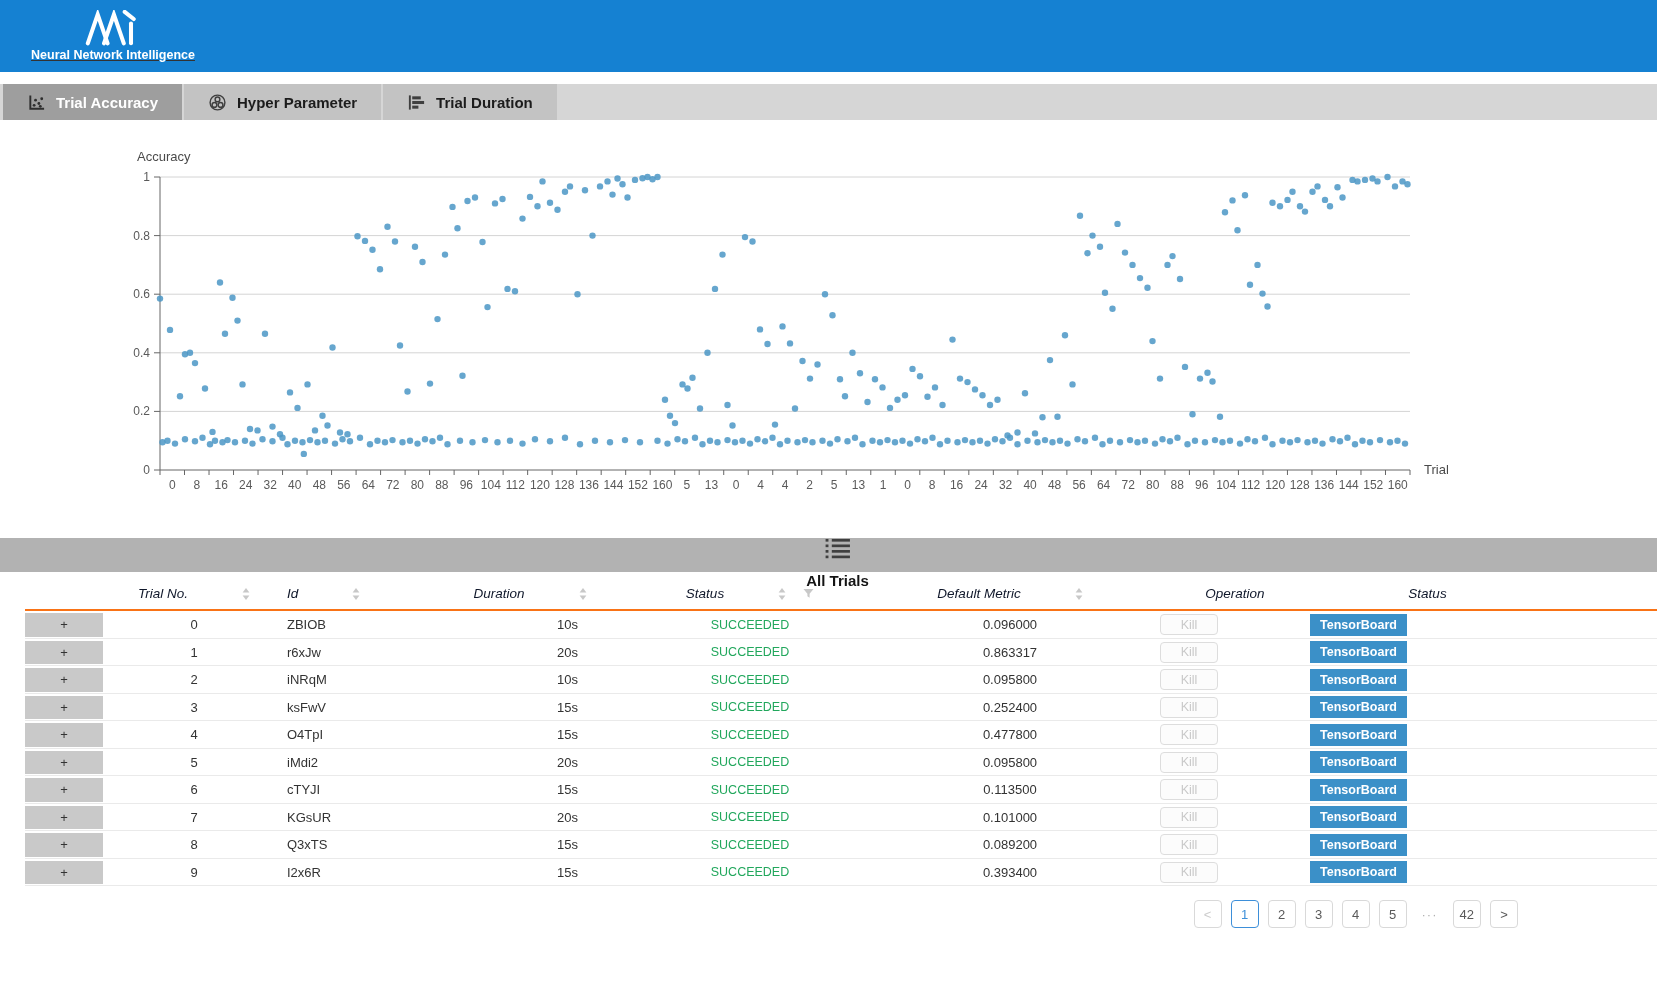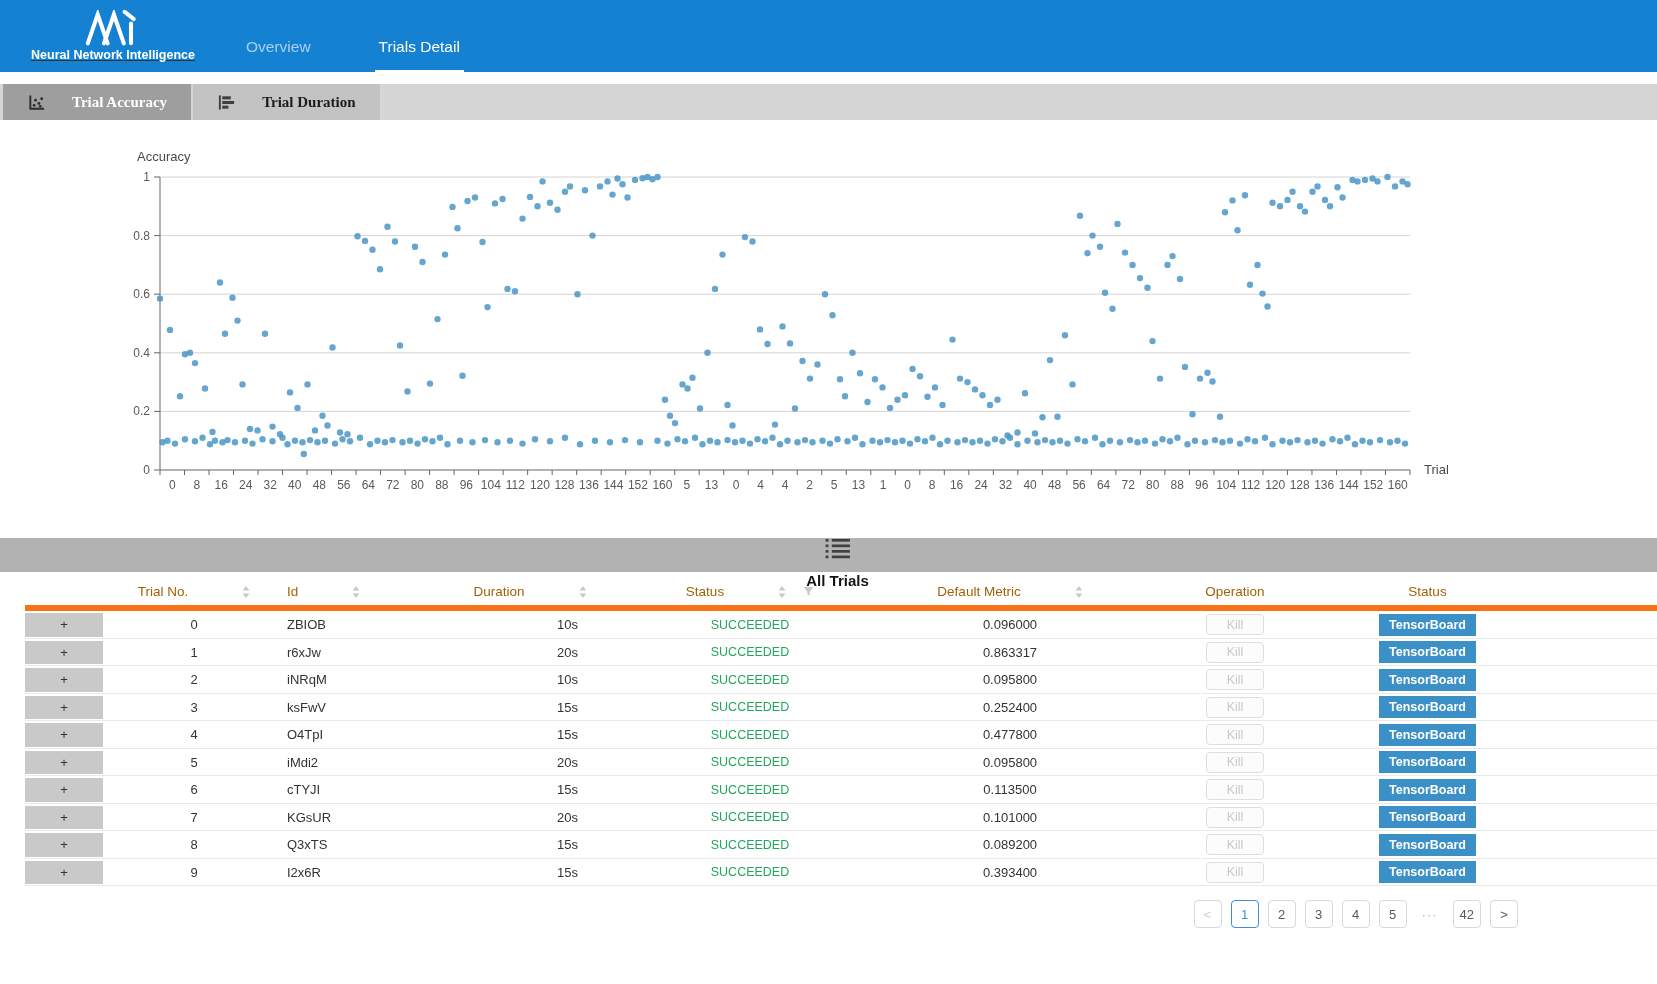--- a/index.html
+++ b/index.html
@@ -22,22 +22,22 @@
     border-bottom:2px solid transparent; padding-left:4px; padding-right:4px;
   }
   .nav-tab.active { color:#fff; border-bottom:2px solid #fff; }
 
   
   .viewtabs {
     position:absolute; top:84px; left:0; width:100%; height:36px;
     background:#d6d6d6; display:flex; gap:2px; padding-left:3px;
   }
   .vtab {
-    display:flex; align-items:center; gap:26px; padding:0 24px;
-    background:#c3c3c3; color:#1c1c1c; font-size:15px; font-weight:600; cursor:pointer;font-family:Liberation Serif, serif;
+    display:flex; align-items:center; gap:10px; padding:0 24px;
+    background:#c3c3c3; color:#1c1c1c; font-size:15px; font-weight:600; cursor:pointer;
   }
   .vtab.active { background:#9e9e9e; color:#fff; }
   .vtab .tabicon { width:19px; height:19px; display:inline-flex; color:#3f3f3f; }
   .vtab.active .tabicon { color:#2e2e2e; }
   .tabicon svg { width:100%; height:100%; }
 
   
   .chart-panel { position:absolute; top:120px; left:0; width:1657px; height:418px; background:#fff; }
   #scatter-svg { width:1657px; height:418px; display:block; }
   .tick { font:12px "Liberation Sans", sans-serif; fill:#5a5a5a; }
@@ -51,38 +51,38 @@
   .list-icon { width:26px; height:21px; display:inline-flex; }
   .alltrials-title { font-size:15px; font-weight:bold; color:#141414; }
 
   
   .table-wrap { position:absolute; top:578px; left:0; width:1657px; }
   .thead, .trow {
     display:grid; margin-left:25px;
     grid-template-columns:78px 182px 135px 220px 220px 300px 150px 235px;
     align-items:center;
   }
-  .thead { height:33px; border-bottom:6px solid #f97316; color:#a16207; font-size:13.5px; }
+  .thead { height:33px; border-bottom:2px solid #f97316; color:#0f172a; font-size:13.5px;font-style:italic; }
   .hc { display:flex; align-items:center; justify-content:center; gap:7px; }
   .hc.left { justify-content:flex-start; padding-left:2px; }
   .hc .gapwide { width:40px; }
   .sort-ic { width:8px; height:12px; flex:none; }
   .filter-ic { width:11px; height:11px; flex:none; margin-left:10px; }
   .trow { height:27.5px; border-bottom:1px solid #eaeaea; font-size:13px; }
   .expander {
     width:78px; height:23.5px; background:#c9c9c9; border:none; margin:2px 0;
     display:flex; align-items:center; justify-content:center;
     font-size:13px; color:#333; cursor:pointer; font-family:inherit;
   }
   .cell { color:#333; }
   .c-center { text-align:center; }
   .c-left { text-align:left; padding-left:2px; }
   .c-right { text-align:right; padding-right:62px; }
   .c-status { text-align:center; font-size:12.5px; }
-  .c-op, .c-tensor { display:flex; justify-content:center; }
+  .c-op, .c-tensor { display:flex; justify-content:flex-start; }
   .kill-btn {
     width:58px; height:21px; border:1px solid #ddd; border-radius:4px;
     background:#fcfcfc; color:#c9c9c9; font-size:12.5px; font-family:inherit; cursor:default;
   }
   .tb-btn {
     min-width:97px; height:22px; border:none; border-radius:0;
     background:#3b90c8; color:#fff; font-size:12.5px; font-weight:600; font-family:inherit; cursor:pointer;
   }
 
   
@@ -102,39 +102,46 @@
 <header class="topnav">
   <div class="logo">
     <svg viewBox="0 0 64 40" width="58" height="36" fill="none" stroke="#ffffff" stroke-width="4.5" stroke-linecap="round">
       <path d="M4 37 L15 5 L26 37"></path>
       <path d="M22 37 L33 5 L44 37"></path>
       <path d="M52 15 L52 37"></path>
       <path d="M45 2 L55 10"></path>
     </svg>
     <div class="logo-title">Neural Network Intelligence</div>
   </div>
-  <nav class="nav-tabs" id="nav-tabs">
-      <div class="nav-tab">Overview</div>
-      <div class="nav-tab active">Trials Detail</div>
-    </nav>
 </header>
 
 <div class="viewtabs" id="view-tabs">
     <div class="vtab active">
       <span class="tabicon">
         <svg viewBox="0 0 20 20">
           <path d="M3.5 2.5 V16.5 H18" fill="none" stroke="currentColor" stroke-width="2"></path>
           <circle cx="7.5" cy="13" r="1.5" fill="currentColor"></circle>
           <circle cx="9" cy="7.5" r="1.5" fill="currentColor"></circle>
           <circle cx="12.5" cy="11" r="1.5" fill="currentColor"></circle>
           <circle cx="15.5" cy="6" r="1.5" fill="currentColor"></circle>
           <circle cx="14" cy="14" r="1.5" fill="currentColor"></circle>
         </svg>
       </span>
       <span>Trial Accuracy</span>
+    </div>
+    <div class="vtab">
+      <span class="tabicon">
+        <svg viewBox="0 0 20 20" fill="none" stroke="currentColor" stroke-width="1.5">
+          <circle cx="10" cy="10" r="7.8"></circle>
+          <circle cx="10" cy="6.8" r="2.5"></circle>
+          <circle cx="6.8" cy="12.5" r="2.5"></circle>
+          <circle cx="13.2" cy="12.5" r="2.5"></circle>
+        </svg>
+      </span>
+      <span>Hyper Parameter</span>
     </div>
     <div class="vtab">
       <span class="tabicon">
         <svg viewBox="0 0 20 20" fill="currentColor">
           <rect x="2" y="2.5" width="2" height="15"></rect>
           <rect x="5.5" y="3.5" width="9" height="3.2"></rect>
           <rect x="5.5" y="8.4" width="12.5" height="3.2"></rect>
           <rect x="5.5" y="13.3" width="6.5" height="3.2"></rect>
         </svg>
       </span>

